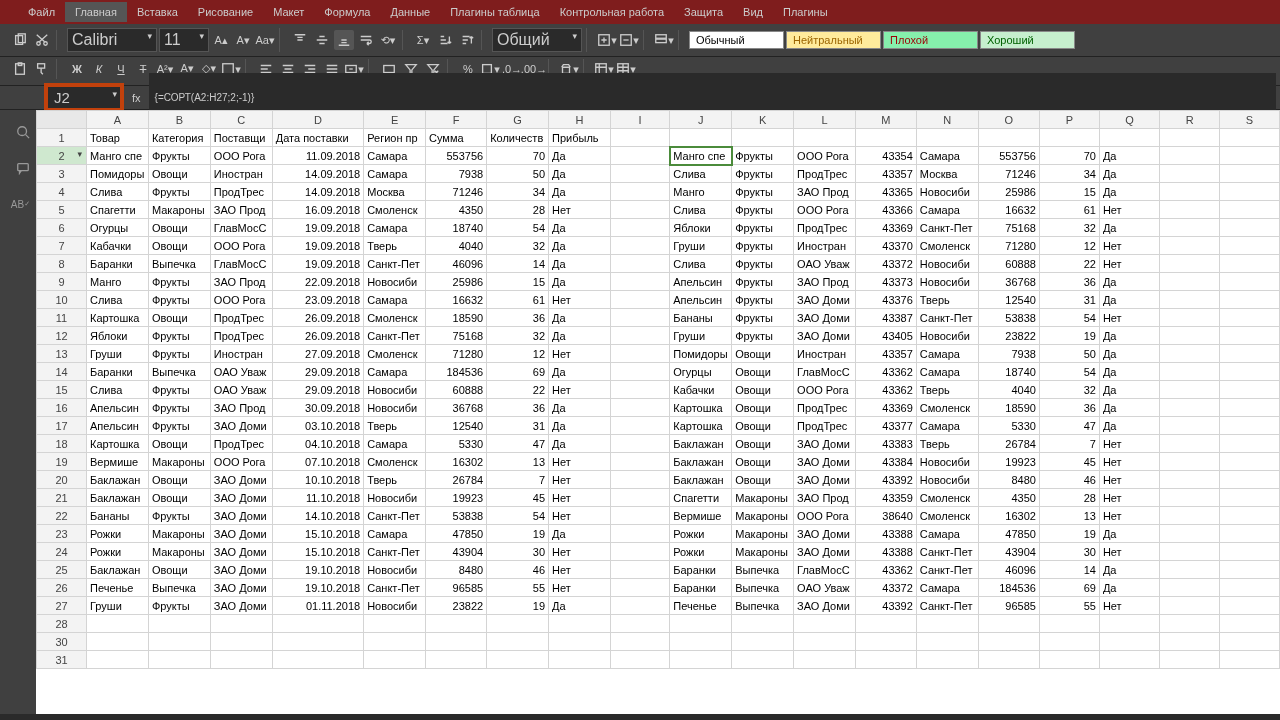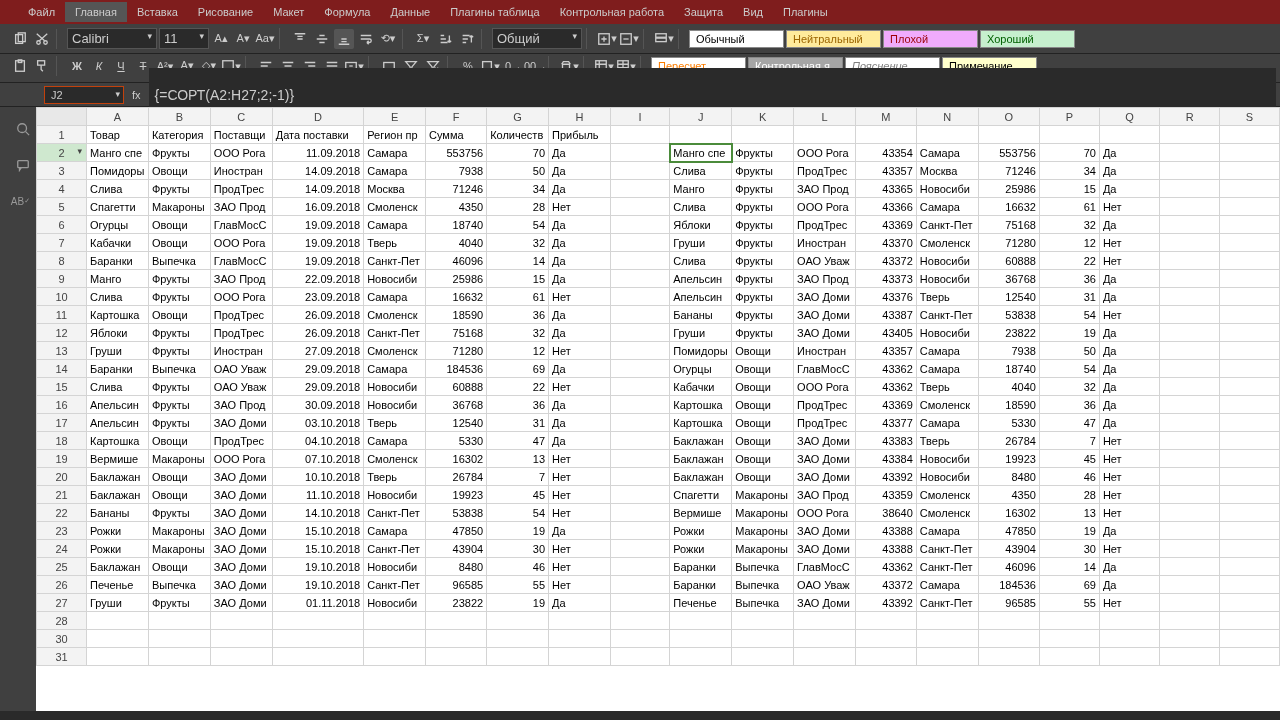--- a/index.html
+++ b/index.html
@@ -5,37 +5,37 @@
 *{margin:0;padding:0;box-sizing:border-box;font-family:Arial,sans-serif}
 body{background:#2a2a2a;color:#ccc;font-size:11px;overflow:hidden;width:1280px;height:720px}
 .menubar{background:#7f1d1d;display:flex;height:24px;align-items:center;padding:0 18px}
 .menubar .mi{padding:4px 10px;color:#ccc;cursor:pointer;font-size:11px}
 .menubar .mi.active{background:#555}
 .toolbar{background:#404040;padding:4px 6px;display:flex;gap:6px;align-items:center;border-bottom:1px solid #222}
 .tb-group{display:flex;gap:2px;align-items:center;padding:0 4px;border-right:1px solid #555}
 .tb-group:last-child{border-right:none}
 .tb-btn{width:20px;height:20px;display:flex;align-items:center;justify-content:center;cursor:pointer;color:#ccc;border-radius:2px}
 .tb-btn.active{background:#555}
-.sel{background:#2a2a2a;border:1px solid #555;color:#ccc;padding:2px 7px 2px 4px;font-size:13px;position:relative;min-width:50px}
+.sel{background:#2a2a2a;border:1px solid #555;color:#ccc;padding:2px 7px 2px 4px;font-size:16px;position:relative;min-width:50px}
 .sel::after{content:"▾";position:absolute;right:4px;top:2px;font-size:9px}
 .sel.wide{min-width:90px}
 .style-btn{border:1px solid #888;padding:2px 6px;font-size:11px;min-width:95px;cursor:pointer;color:#000}
 .style-normal{background:#fff}
 .style-neutral{background:#ffeb9c;color:#9c6500}
-.style-bad{background:#f0abfc;color:#9c0006}
+.style-bad{background:#86efac;color:#9c0006}
 .style-good{background:#c6efce;color:#006100}
 .style-calc{background:#fff;color:#fa7d00;border:1px solid #888}
 .style-check{background:#a5a5a5;color:#fff}
 .style-explain{background:#fff;color:#7f7f7f;font-style:italic}
 .style-note{background:#ffffcc}
 .formula-bar{background:#404040;display:flex;align-items:center;height:24px;gap:4px;padding:0 4px;border-bottom:1px solid #222}
-.name-box{background:#2a2a2a;border:1px solid #c2410c;color:#ccc;padding:2px 14px 2px 6px;font-size:11px;min-width:80px;position:relative}
+.name-box{background:#2a2a2a;border:4px solid #c2410c;color:#ccc;padding:2px 14px 2px 6px;font-size:15px;min-width:80px;position:relative}
 .name-box::after{content:"▾";position:absolute;right:3px;top:2px;font-size:9px}
 .fx{color:#ccc;padding:0 4px}
-.formula-input{flex:1;background:#2a2a2a;color:#ccc;padding:19px 6px;font-size:14px}
+.formula-input{flex:1;background:#2a2a2a;color:#ccc;padding:19px 6px;font-size:10px}
 .main{display:flex;height:calc(720px - 24px - 68px - 24px)}
 .sidebar{width:36px;background:#404040;display:flex;flex-direction:column;align-items:center;gap:12px;padding-top:10px}
 .sb-btn{width:24px;height:24px;display:flex;align-items:center;justify-content:flex-end;color:#999;cursor:pointer}
 .grid-area{flex:1;background:#fff;overflow:auto;position:relative}
 .grid{border-collapse:collapse;table-layout:fixed}
 .grid th,.grid td{border:1px solid #d4d4d4;font-size:11px;padding:1px 3px;height:18px;overflow:hidden;white-space:nowrap;text-overflow:clip}
 .grid th{background:#f3f3f3;color:#444;font-weight:normal;text-align:center;position:sticky}
 .grid th.corner{background:#e8e8e8;width:28px}
 .grid th.rh{width:28px;background:#f3f3f3;text-align:center}
 .grid th.ch{height:18px}
@@ -245,26 +245,20 @@
   <div class="tb-group">
     <div class="tb-btn"><svg viewBox="0 0 16 16">
           <rect x="2" y="2" width="12" height="12"></rect>
           <path d="M2 6h12M6 2v12"></path>
         </svg>▾</div>
     <div class="tb-btn"><svg viewBox="0 0 16 16">
           <rect x="2" y="2" width="12" height="12"></rect>
           <path d="M2 6h12M2 10h12M8 2v12"></path>
         </svg>▾</div>
   </div>
-  <div class="tb-group" style="border:none">
-    <div class="style-btn style-calc">Пересчет</div>
-    <div class="style-btn style-check">Контрольная я</div>
-    <div class="style-btn style-explain">Пояснение</div>
-    <div class="style-btn style-note">Примечание</div>
-  </div>
 </div>
 
 <div class="formula-bar">
   <div style="width:36px"></div>
   <div class="name-box">J2</div>
   <span class="fx">fx</span>
   <div class="formula-input">{=СОРТ(A2:H27;2;-1)}</div>
 </div>
 
 <div class="main">

